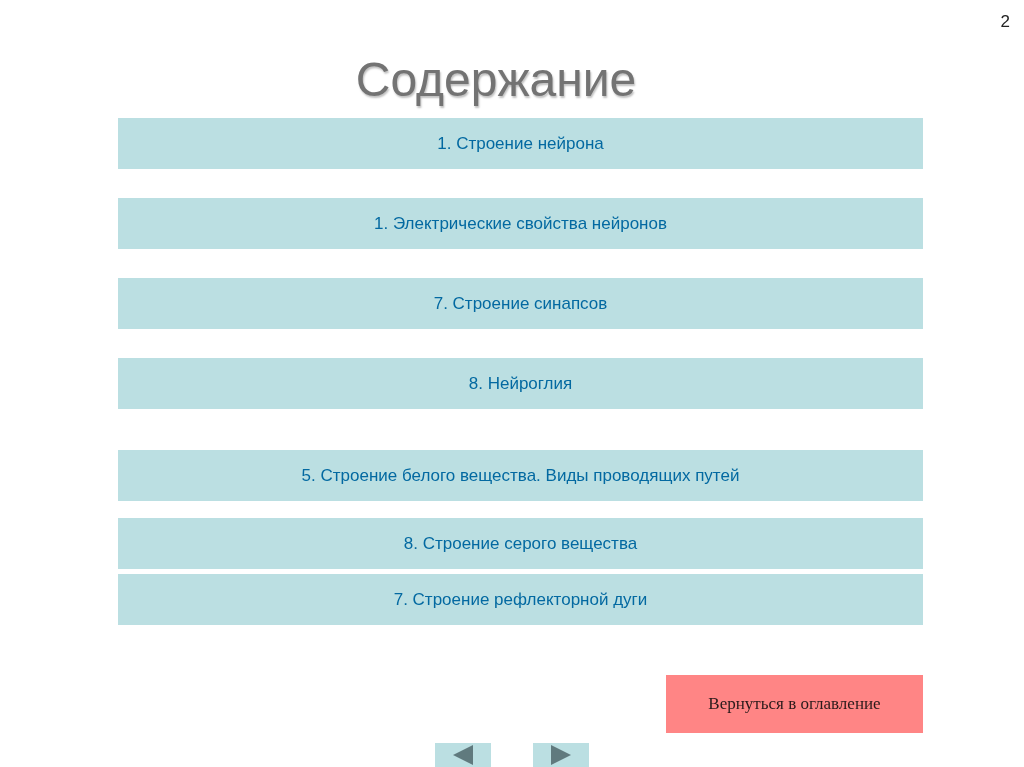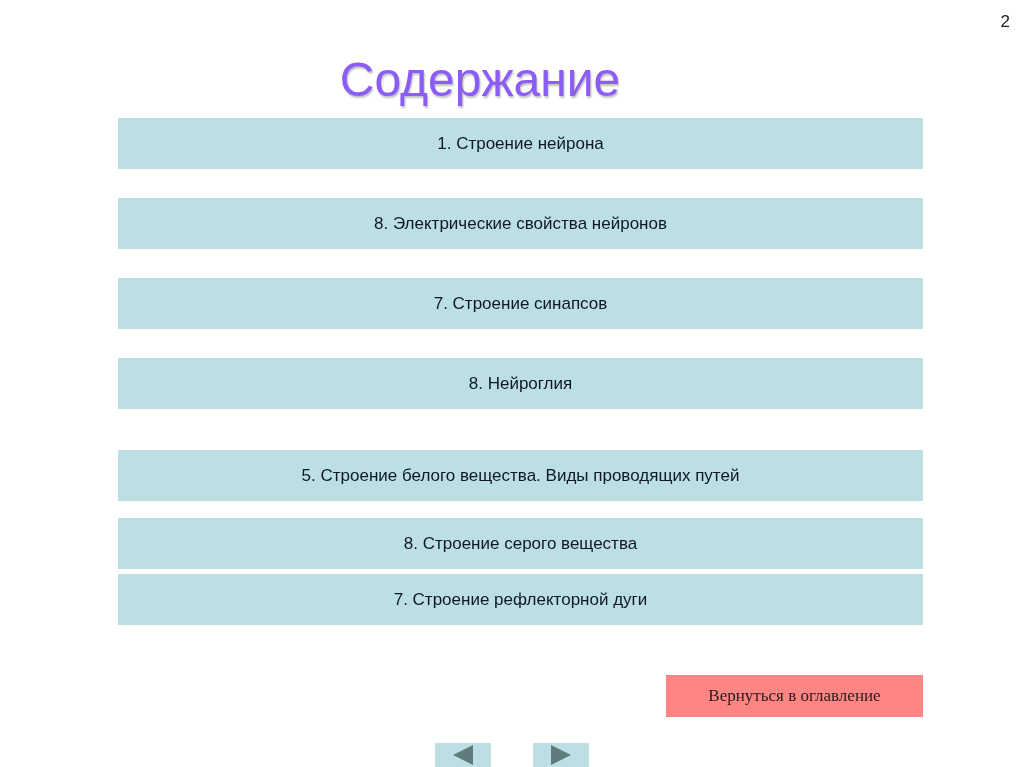--- a/index.html
+++ b/index.html
@@ -4,32 +4,32 @@
 <style>
   html, body { margin: 0; padding: 0; }
   body {
     width: 1024px; height: 767px; position: relative; overflow: hidden;
     background: #ffffff; font-family: "Liberation Sans", sans-serif;
   }
   .page-num {
     position: absolute; top: 12px; right: 14px; font-size: 17px; color: #222;
   }
   .title {
-    position: absolute; top: 50px; left: 315px; width: 330px;
-    text-align: center; font-size: 48px; color: #8b5cf6;
+    position: absolute; top: 50px; left: 331px; width: 330px;
+    text-align: center; font-size: 48px; color: #737373;
     text-shadow: 1px 2px 2px rgba(0,0,0,0.25);
     line-height: 60px;
   }
   .toc-item {
     position: absolute; left: 118px; width: 805px; height: 51px;
     background: #bbdfe2; display: flex; align-items: center; justify-content: center;
-    font-size: 17px; color: #0f172a; cursor: pointer;
+    font-size: 17px; color: #0369a1; cursor: pointer;
   }
   .back-btn {
-    position: absolute; left: 666px; top: 675px; width: 257px; height: 42px;
+    position: absolute; left: 666px; top: 675px; width: 257px; height: 58px;
     background: #ff8585; display: flex; align-items: center; justify-content: center;
     font-family: "Liberation Serif", serif; font-size: 17px; color: #2a1a1a; cursor: pointer;
   }
   .nav-btn {
     position: absolute; top: 743px; width: 56px; height: 24px;
     background: #bbdfe2; display: flex; align-items: center; justify-content: center; cursor: pointer;
   }
   .tri-left {
     width: 0; height: 0; border-top: 10px solid transparent; border-bottom: 10px solid transparent;
     border-right: 20px solid #607a7e;
@@ -40,21 +40,21 @@
   }
 </style>
 </head>
 <body>
 
 <div class="page-num">2</div>
 
 <div class="title">Содержание</div>
 
 <div class="toc-item" style="top:118px">1. Строение нейрона</div>
-<div class="toc-item" style="top:198px">8. Электрические свойства нейронов</div>
+<div class="toc-item" style="top:198px">1. Электрические свойства нейронов</div>
 <div class="toc-item" style="top:278px">7. Строение синапсов</div>
 <div class="toc-item" style="top:358px">8. Нейроглия</div>
 <div class="toc-item" style="top:450px">5. Строение белого вещества. Виды проводящих путей</div>
 <div class="toc-item" style="top:518px">8. Строение серого вещества</div>
 <div class="toc-item" style="top:574px">7. Строение рефлекторной дуги</div>
 
 <div class="back-btn">Вернуться в оглавление</div>
 
 <div class="nav-btn" style="left:435px">
   <div class="tri-left"></div>

